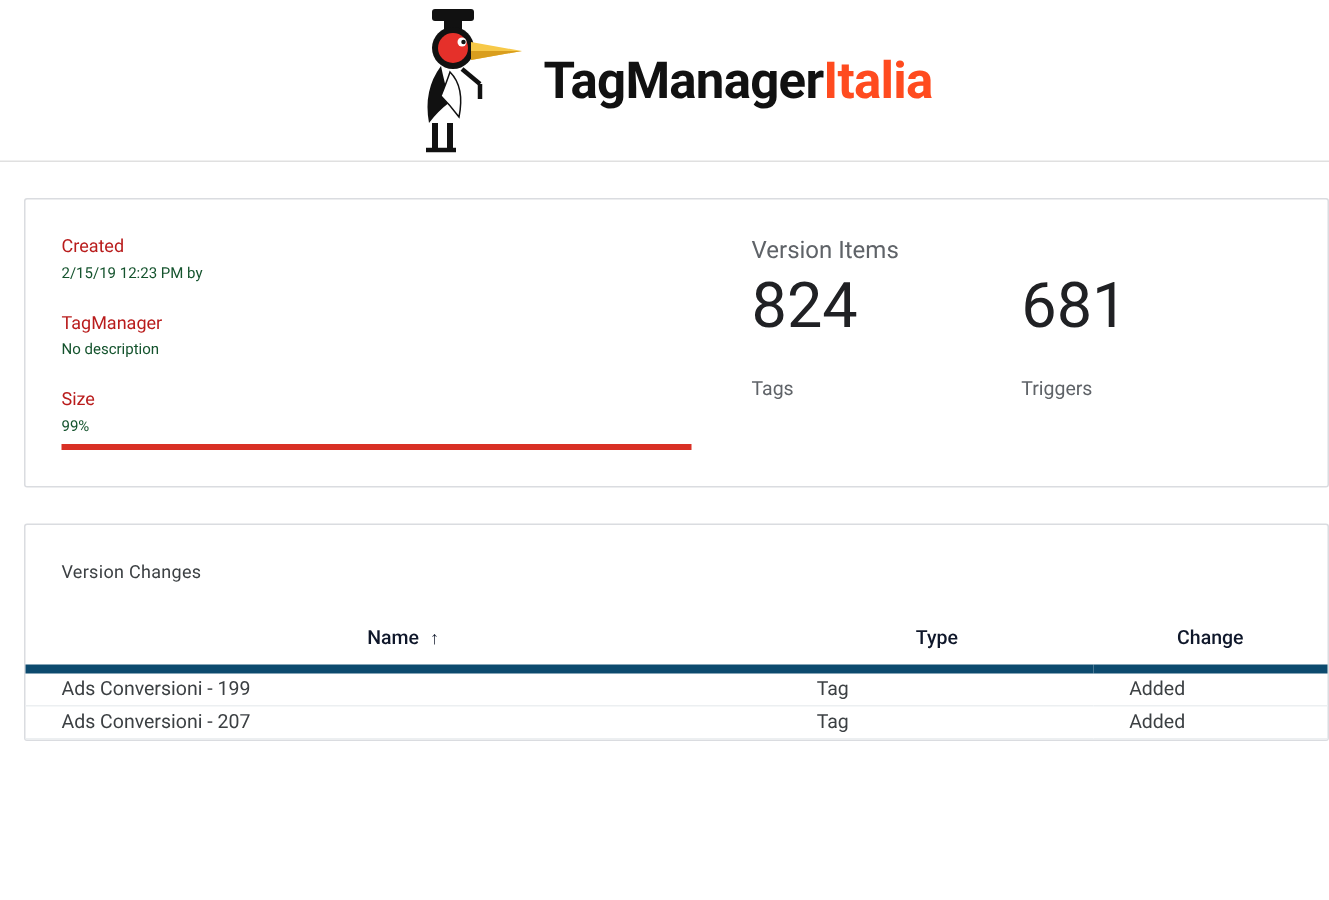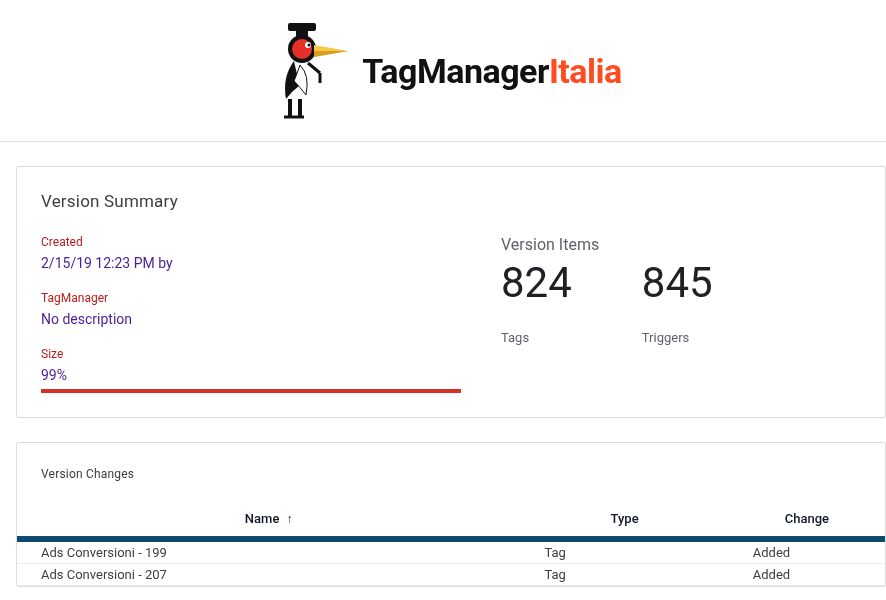--- a/index.html
+++ b/index.html
@@ -4,21 +4,21 @@
 <style>
   * { box-sizing: border-box; margin: 0; padding: 0; }
   body {
     font-family: "Segoe UI", Roboto, Arial, sans-serif;
     background: #fff;
     color: #202124;
     width: 886px;
     overflow: hidden;
   }
   .header {
-    height: 142px;
+    height: 108px;
     display: flex;
     align-items: center;
     justify-content: center;
     border-bottom: 1px solid #e0e0e0;
   }
   .logo-wrap {
     display: flex;
     align-items: center;
     gap: 8px;
   }
@@ -63,42 +63,42 @@
   }
   .field {
     margin-bottom: 20px;
   }
   .field-label {
     font-size: 12px;
     color: #b91c1c;
     margin-bottom: 6px;
   }
   .field-value {
-    font-size: 14px;
-    color: #4c1d95;
+    font-size: 10px;
+    color: #14532d;
   }
   .size-bar {
     height: 4px;
     background: #d93025;
     width: 100%;
     margin-top: 6px;
   }
   .summary-right {
     display: flex;
     flex-direction: column;
     flex: 1;
   }
   .right-label {
     font-size: 16px;
     color: #5f6368;
     margin-bottom: 6px;
   }
   .stats {
     display: flex;
-    gap: 70px;
+    gap: 109px;
   }
   .stat-num {
     font-size: 42px;
     font-weight: 400;
     color: #202124;
     line-height: 1.1;
   }
   .stat-cap {
     font-size: 13px;
     color: #5f6368;
@@ -172,21 +172,20 @@
     </span>
     <span class="logo-text">
       <span>TagManager</span><span class="orange">Italia</span>
     </span>
   </div>
 </div>
 
 <div class="content">
 
   <div class="card">
-    <div class="card-title">Version Summary</div>
     <div class="summary-grid">
       <div class="summary-left">
         <div class="field">
           <div class="field-label">Created</div>
           <div class="field-value">2/15/19 12:23 PM by</div>
         </div>
         <div class="field">
           <div class="field-label">TagManager</div>
           <div class="field-value">No description</div>
         </div>
@@ -197,21 +196,21 @@
         </div>
       </div>
       <div class="summary-right">
         <div class="right-label">Version Items</div>
         <div class="stats">
           <div>
             <div class="stat-num">824</div>
             <div class="stat-cap">Tags</div>
           </div>
           <div>
-            <div class="stat-num">845</div>
+            <div class="stat-num">681</div>
             <div class="stat-cap">Triggers</div>
           </div>
         </div>
       </div>
     </div>
   </div>
 
   <div class="changes-card">
     <div class="changes-title">Version Changes</div>
     <table class="changes">

